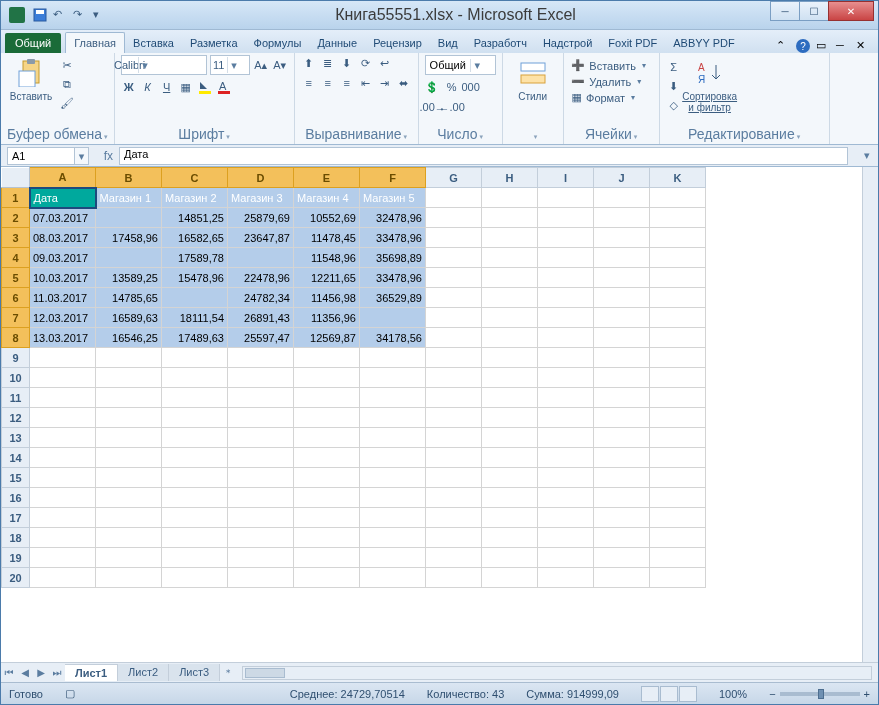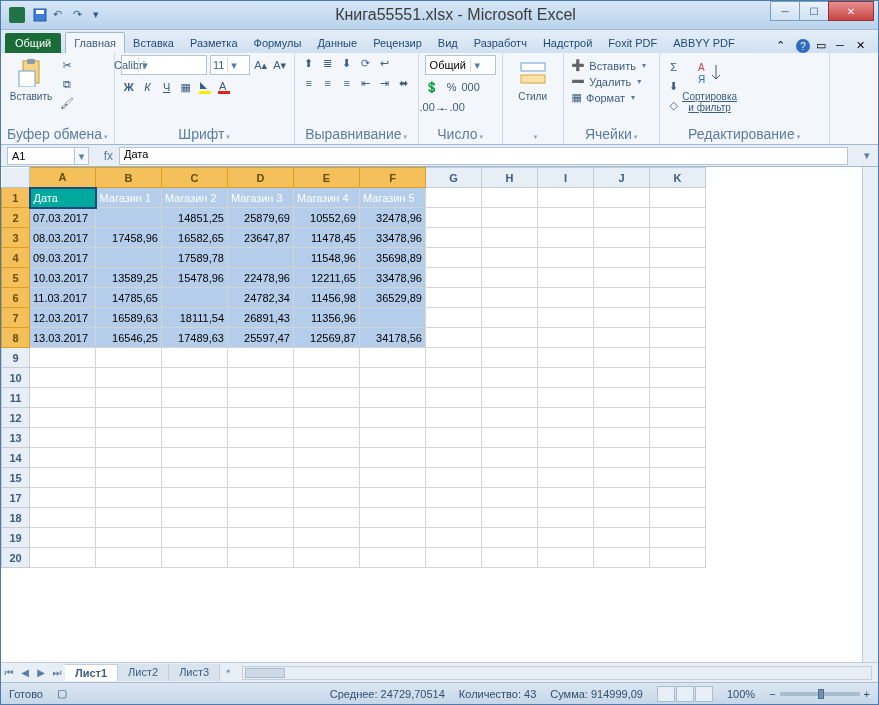--- a/index.html
+++ b/index.html
@@ -69,21 +69,21 @@
 
 
 .sheet-tabs-row { height:20px; background:#e7eef6; border-top:1px solid #c3ceda; display:flex; align-items:center;}
 .nav-btn{width:16px;text-align:center;color:#5b7da0;font-size:10px;}
 .sheet-tab { padding:2px 10px; font-size:11px; border-right:1px solid #c3ceda; background:#d9e3ed; color:#3b5d80;}
 .sheet-tab.active { background:#fff; font-weight:bold; border-top:1px solid #c3ceda;}
 .hscroll{flex:1;height:14px;background:#e7eef6;margin:0 6px;border:1px solid #c3ceda;position:relative;}
 .hscroll .thumb{position:absolute;left:2px;top:1px;width:40px;height:10px;background:#cdd9e5;border:1px solid #a9bcd0;}
 
 
-.statusbar { height:22px; background:linear-gradient(#dbe6f2,#c7d7e8); border-top:1px solid #a9bcd0; display:flex; align-items:center; font-size:11px; color:#2f4f70; padding:0 8px; gap:14px;}
+.statusbar { height:22px; background:linear-gradient(#dbe6f2,#c7d7e8); border-top:1px solid #a9bcd0; display:flex; align-items:center; font-size:11px; color:#2f4f70; padding:0 8px; gap:22px;}
 .statusbar .spacer{flex:1;}
 .zoom-ctrl{display:flex;align-items:center;gap:4px;}
 .zoom-ctrl .track{width:80px;height:4px;background:#a9bcd0;position:relative;}
 .zoom-ctrl .thumb{position:absolute;left:38px;top:-3px;width:6px;height:10px;background:#6f90b2;border:1px solid #4d6e90;}
 .view-btns{display:flex;gap:1px;}
 .view-btns div{width:18px;height:16px;border:1px solid #a9bcd0;background:#e7eef6;}
 
 svg{display:block;}
 </style>
 </head>
@@ -529,20 +529,34 @@
               <td class="cell"></td>
               <td class="cell"></td>
               <td class="cell"></td>
               <td class="cell"></td>
               <td class="cell"></td>
               <td class="cell"></td>
               <td class="cell"></td>
               <td class="cell"></td>
             </tr>
             <tr>
+              <th class="row-h">16</th>
+              <td class="cell"></td>
+              <td class="cell"></td>
+              <td class="cell"></td>
+              <td class="cell"></td>
+              <td class="cell"></td>
+              <td class="cell"></td>
+              <td class="cell"></td>
+              <td class="cell"></td>
+              <td class="cell"></td>
+              <td class="cell"></td>
+              <td class="cell"></td>
+            </tr>
+            <tr>
               <th class="row-h">17</th>
               <td class="cell"></td>
               <td class="cell"></td>
               <td class="cell"></td>
               <td class="cell"></td>
               <td class="cell"></td>
               <td class="cell"></td>
               <td class="cell"></td>
               <td class="cell"></td>
               <td class="cell"></td>

